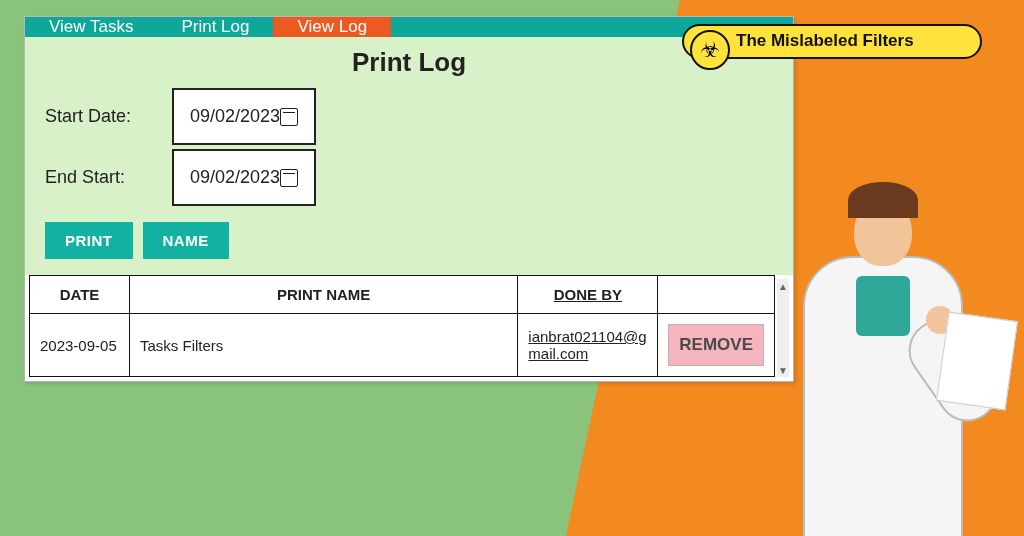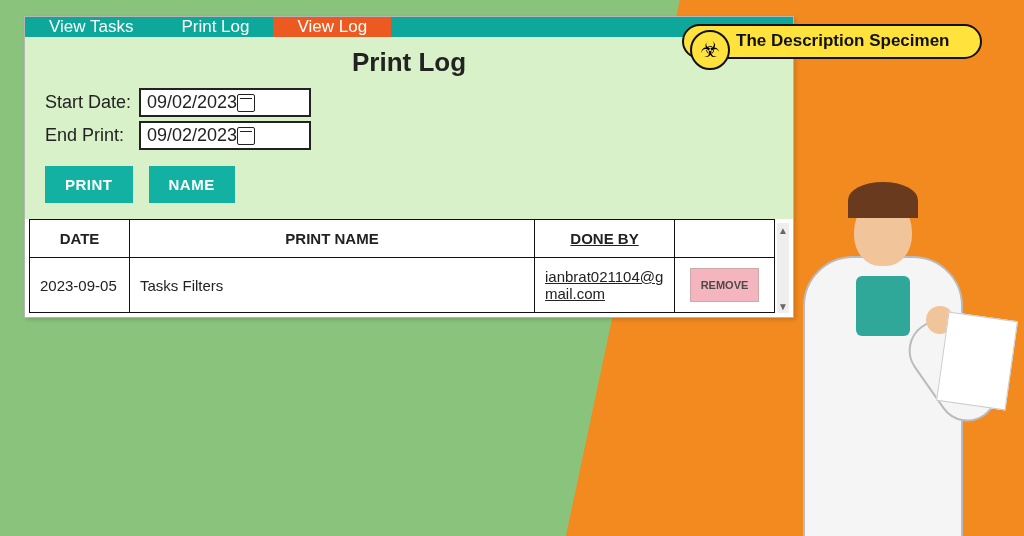--- a/index.html
+++ b/index.html
@@ -108,42 +108,43 @@
     font-weight: bold;
     color: #222;
     margin-bottom: 10px;
   }
   .date-row {
     display: flex;
     align-items: center;
     margin: 4px 0;
     font-size: 18px;
     color: #222;
+    gap: 33px;
   }
   .date-row label { width: 94px; }
   .date-input {
     display: flex;
     align-items: center;
     border: 2px solid #222;
     background: #fff;
-    padding: 2px 6px;
-    width: 172px;
-    justify-content: flex-start;
+    padding: 16px 6px;
+    width: 144px;
+    justify-content: center;
   }
   .date-input .val { font-size: 18px; }
   .date-input .cal-icon {
     width: 18px; height: 18px;
     border: 1.5px solid #222;
     border-radius: 2px;
     position: relative;
   }
   .date-input .cal-icon::before {
     content:""; position:absolute; top:3px; left:2px; right:2px; height:1.5px; background:#222;
   }
-  .btn-row { margin-top: 16px; display:flex; gap:16px; }
+  .btn-row { margin-top: 16px; display:flex; gap:10px; }
   .btn-teal {
     background:#12b1a1; color:#fff; border:none;
     padding:10px 20px; font-size:15px; font-weight:bold; letter-spacing:0.5px; cursor:pointer;
   }
   .table-wrap {
     position: relative;
     background:#fff;
     padding: 0 18px 4px 4px;
   }
   .scroll-track {
@@ -160,31 +161,31 @@
   }
   th, td {
     border:1.5px solid #111; padding:10px 10px; text-align:left;
   }
   th { text-align:center; font-weight:bold; }
   th.date-col, td.date-col { width:100px; }
   th.done-col, td.done-col { width:140px; word-break:break-all;text-decoration:underline; }
   th.act-col, td.act-col { width:100px; text-align:center; border-left:1.5px solid #111; }
   .btn-remove {
     background:#f4b5be; border:1px solid #caa; color:#4a4a4a;
-    padding:10px 10px; font-size:11px; font-weight:bold; cursor:pointer;
+    padding:10px 10px; font-size:17px; font-weight:bold; cursor:pointer;
   }
 </style>
 </head>
 <body>
 
 <div class="orange-shape"></div>
 
 <div class="logo-badge">
   <div class="hazard">☣</div>
-  <div class="title">The Description Specimen</div>
+  <div class="title">The Mislabeled Filters</div>
 </div>
 
 <div class="doctor">
   <div class="legs"></div>
   <div class="coat"></div>
   <div class="shirt"></div>
   <div class="arm"></div>
   <div class="hand"></div>
   <div class="head"></div>
   <div class="hair"></div>
@@ -202,21 +203,21 @@
     <div class="page-title">Print Log</div>
 
     <div class="date-row">
       <label>Start Date:</label>
       <div class="date-input">
         <span class="val">09/02/2023</span>
         <span class="cal-icon"></span>
       </div>
     </div>
     <div class="date-row">
-      <label>End Print:</label>
+      <label>End Start:</label>
       <div class="date-input">
         <span class="val">09/02/2023</span>
         <span class="cal-icon"></span>
       </div>
     </div>
 
     <div class="btn-row">
       <button class="btn-teal">PRINT</button>
       <button class="btn-teal">NAME</button>
     </div>

